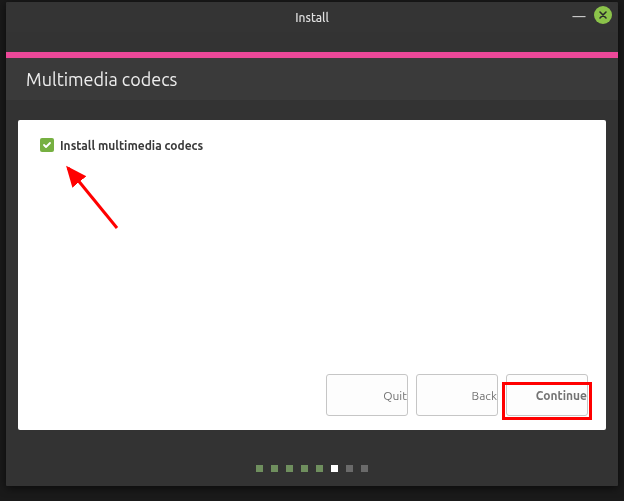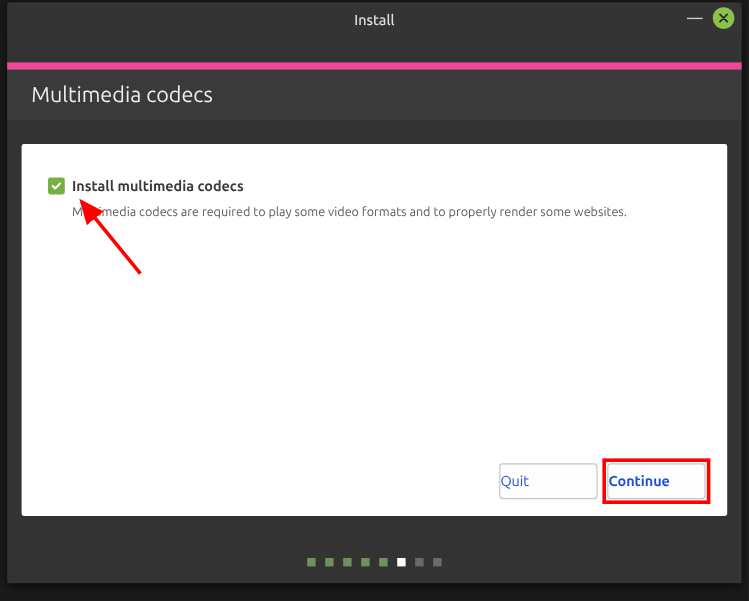--- a/index.html
+++ b/index.html
@@ -65,21 +65,21 @@
     font-size: 18px;
     font-weight: 400;
     border-top: 6px solid #ec4899;
   }
   .content {
     flex: 1;
     margin: 0 12px 0 12px;
     background: #fff;
     border-radius: 2px;
     position: relative;
-    padding: 28px 22px;
+    padding: 18px 22px;
     display: flex;
     flex-direction: column;
   }
   .checkbox-row {
     display: flex;
     align-items: center;
     gap: 6px;
   }
   .chk {
     width: 14px; height: 14px;
@@ -101,27 +101,27 @@
   }
   .buttons {
     position: absolute;
     right: 18px;
     bottom: 14px;
     display: flex;
     gap: 8px;
   }
   .btn {
     min-width: 82px;
-    height: 30px;
+    height: 42px;
     background: #fdfdfd;
     border: 1px solid #c6c6c6;
     border-radius: 3px;
     font-size: 12px;
-    color: #1d4ed8;
-    display: flex; align-items: center; justify-content: flex-start;
+    color: #737373;
+    display: flex; align-items: center; justify-content: flex-end;
     cursor: pointer;
   }
   .highlight-box {
     position: absolute;
     border: 3px solid #ff0000;
     pointer-events: none;
   }
   .arrow {
     position: absolute;
     pointer-events: none;
@@ -167,35 +167,37 @@
 
     <div class="checkbox-row">
       <div class="chk">
         <svg viewBox="0 0 10 10">
           <path d="M2 5 L4 7 L8 3" stroke="#fff" stroke-width="1.8" fill="none" stroke-linecap="round" stroke-linejoin="round"></path>
         </svg>
       </div>
       <span class="chk-label">Install multimedia codecs</span>
     </div>
 
-    <div class="desc">Multimedia codecs are required to play some video formats and to properly render some websites.</div>
 
     <svg class="arrow" style="left:36px; top:38px; width:80px; height:80px;">
       <defs>
         <marker id="ah" markerWidth="8" markerHeight="8" refX="6" refY="3" orient="auto">
           <path d="M0,0 L7,3 L0,6 Z" fill="#ff0000"></path>
         </marker>
       </defs>
       <line x1="63" y1="70" x2="14" y2="10" stroke="#ff0000" stroke-width="3" marker-end="url(#ah)"></line>
     </svg>
 
     <div class="buttons">
       <div class="btn">
         <span>Quit</span>
       </div>
+      <div class="btn">
+        <span>Back</span>
+      </div>
       <div class="btn" style="position:relative;font-weight:bold;">
         <span>Continue</span>
       </div>
     </div>
 
     <div class="highlight-box" style="right:14px; bottom:10px; width:90px; height:38px;"></div>
 
   </div>
 
   <div class="progress">

